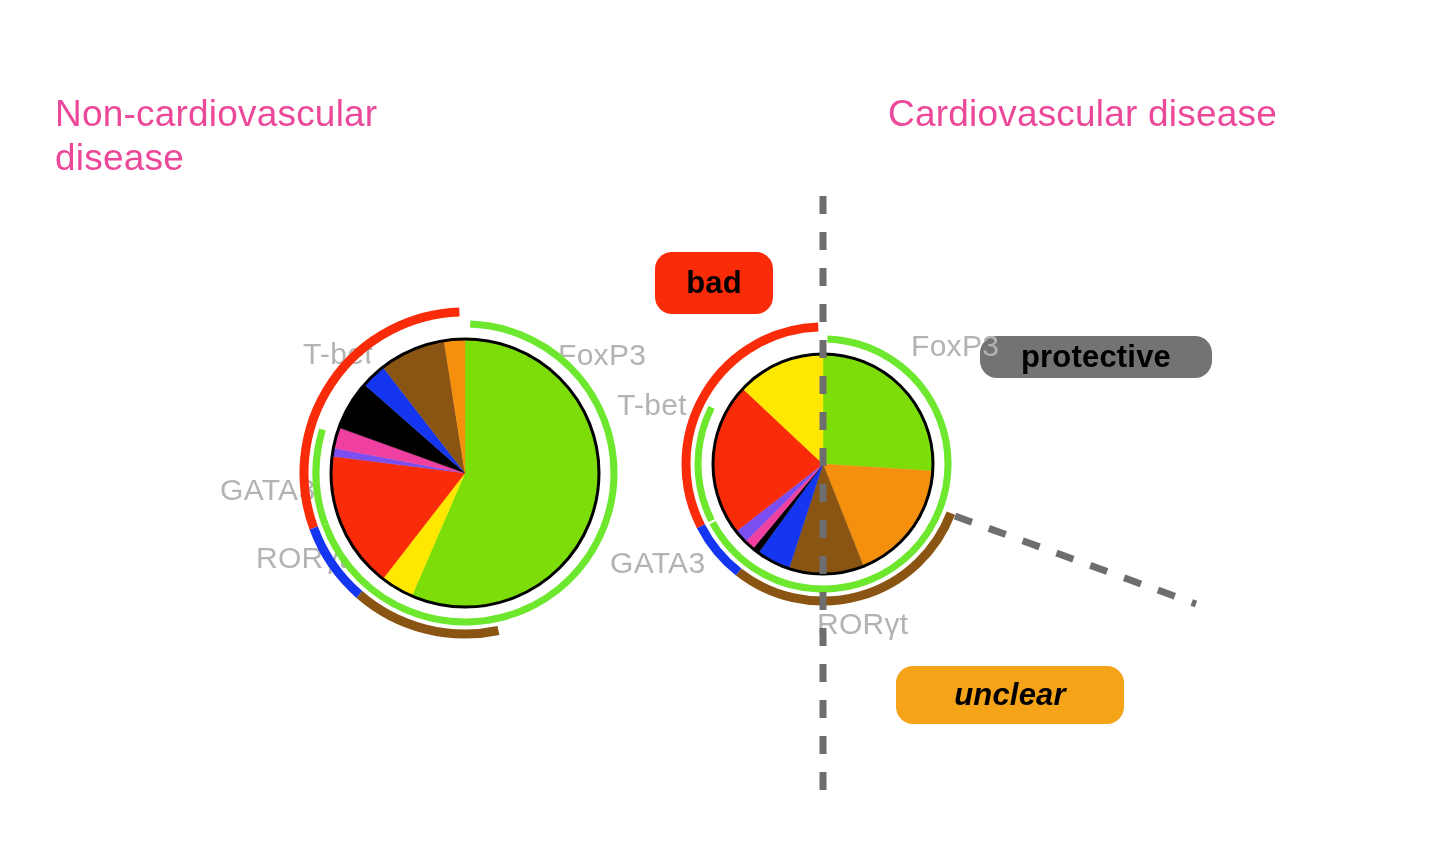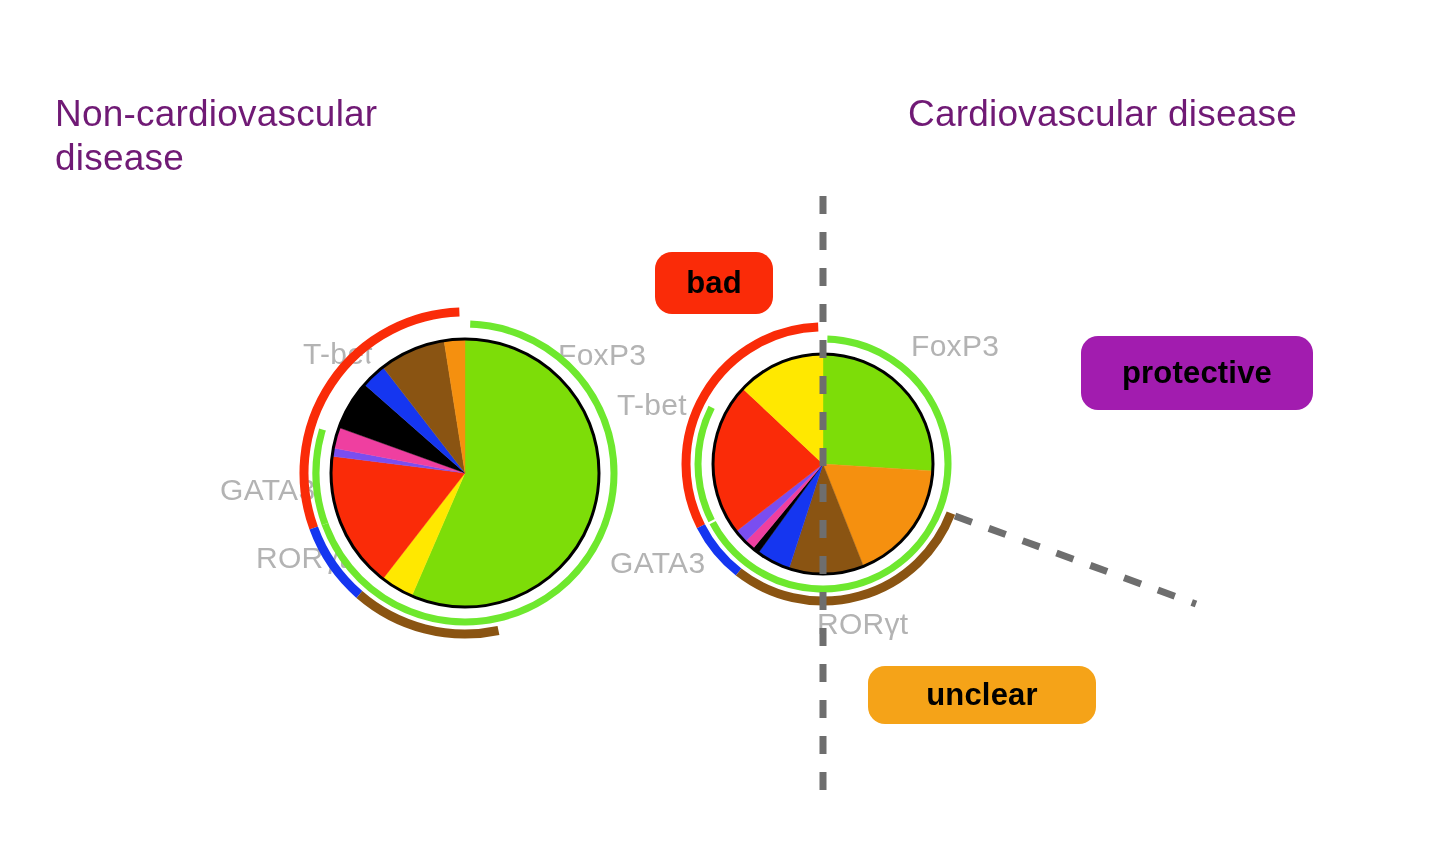--- a/index.html
+++ b/index.html
@@ -7,42 +7,42 @@
     width:1440px;height:853px;
     background:#ffffff;
     font-family:"Liberation Sans", sans-serif;
     overflow:hidden;
     position:relative;
   }
   #stage{position:absolute;inset:0;width:1440px;height:853px;}
 
   .title{
     position:absolute;
-    color:#701a75;
+    color:#ec4899;
     font-size:37px;
     line-height:44px;
     font-weight:400;
     letter-spacing:0.2px;
     white-space:pre-line;
   }
   #title-left{left:55px;top:92px;}
-  #title-right{left:908px;top:92px;white-space:nowrap;}
+  #title-right{left:888px;top:92px;white-space:nowrap;}
 
   .legend-box{
     position:absolute;
     display:flex;align-items:center;justify-content:center;
     font-weight:bold;
     color:#000000;
     font-size:31px;
     letter-spacing:0.2px;
     border-radius:17px;
   }
   #legend-bad{left:655px;top:252px;width:118px;height:62px;background:#fa2b08;}
-  #legend-protective{left:1081px;top:336px;width:232px;height:74px;background:#a21caf;}
-  #legend-unclear{left:868px;top:666px;width:228px;height:58px;background:#f5a318;}
+  #legend-protective{left:980px;top:336px;width:232px;height:42px;background:#737373;}
+  #legend-unclear{left:896px;top:666px;width:228px;height:58px;background:#f5a318;font-style:italic;}
 
   .pie-label{
     position:absolute;
     color:#b3b3b3;
     font-size:30px;
     white-space:nowrap;
     letter-spacing:0.3px;
   }
   svg#art{position:absolute;left:0;top:0;width:1440px;height:853px;}
 </style>

